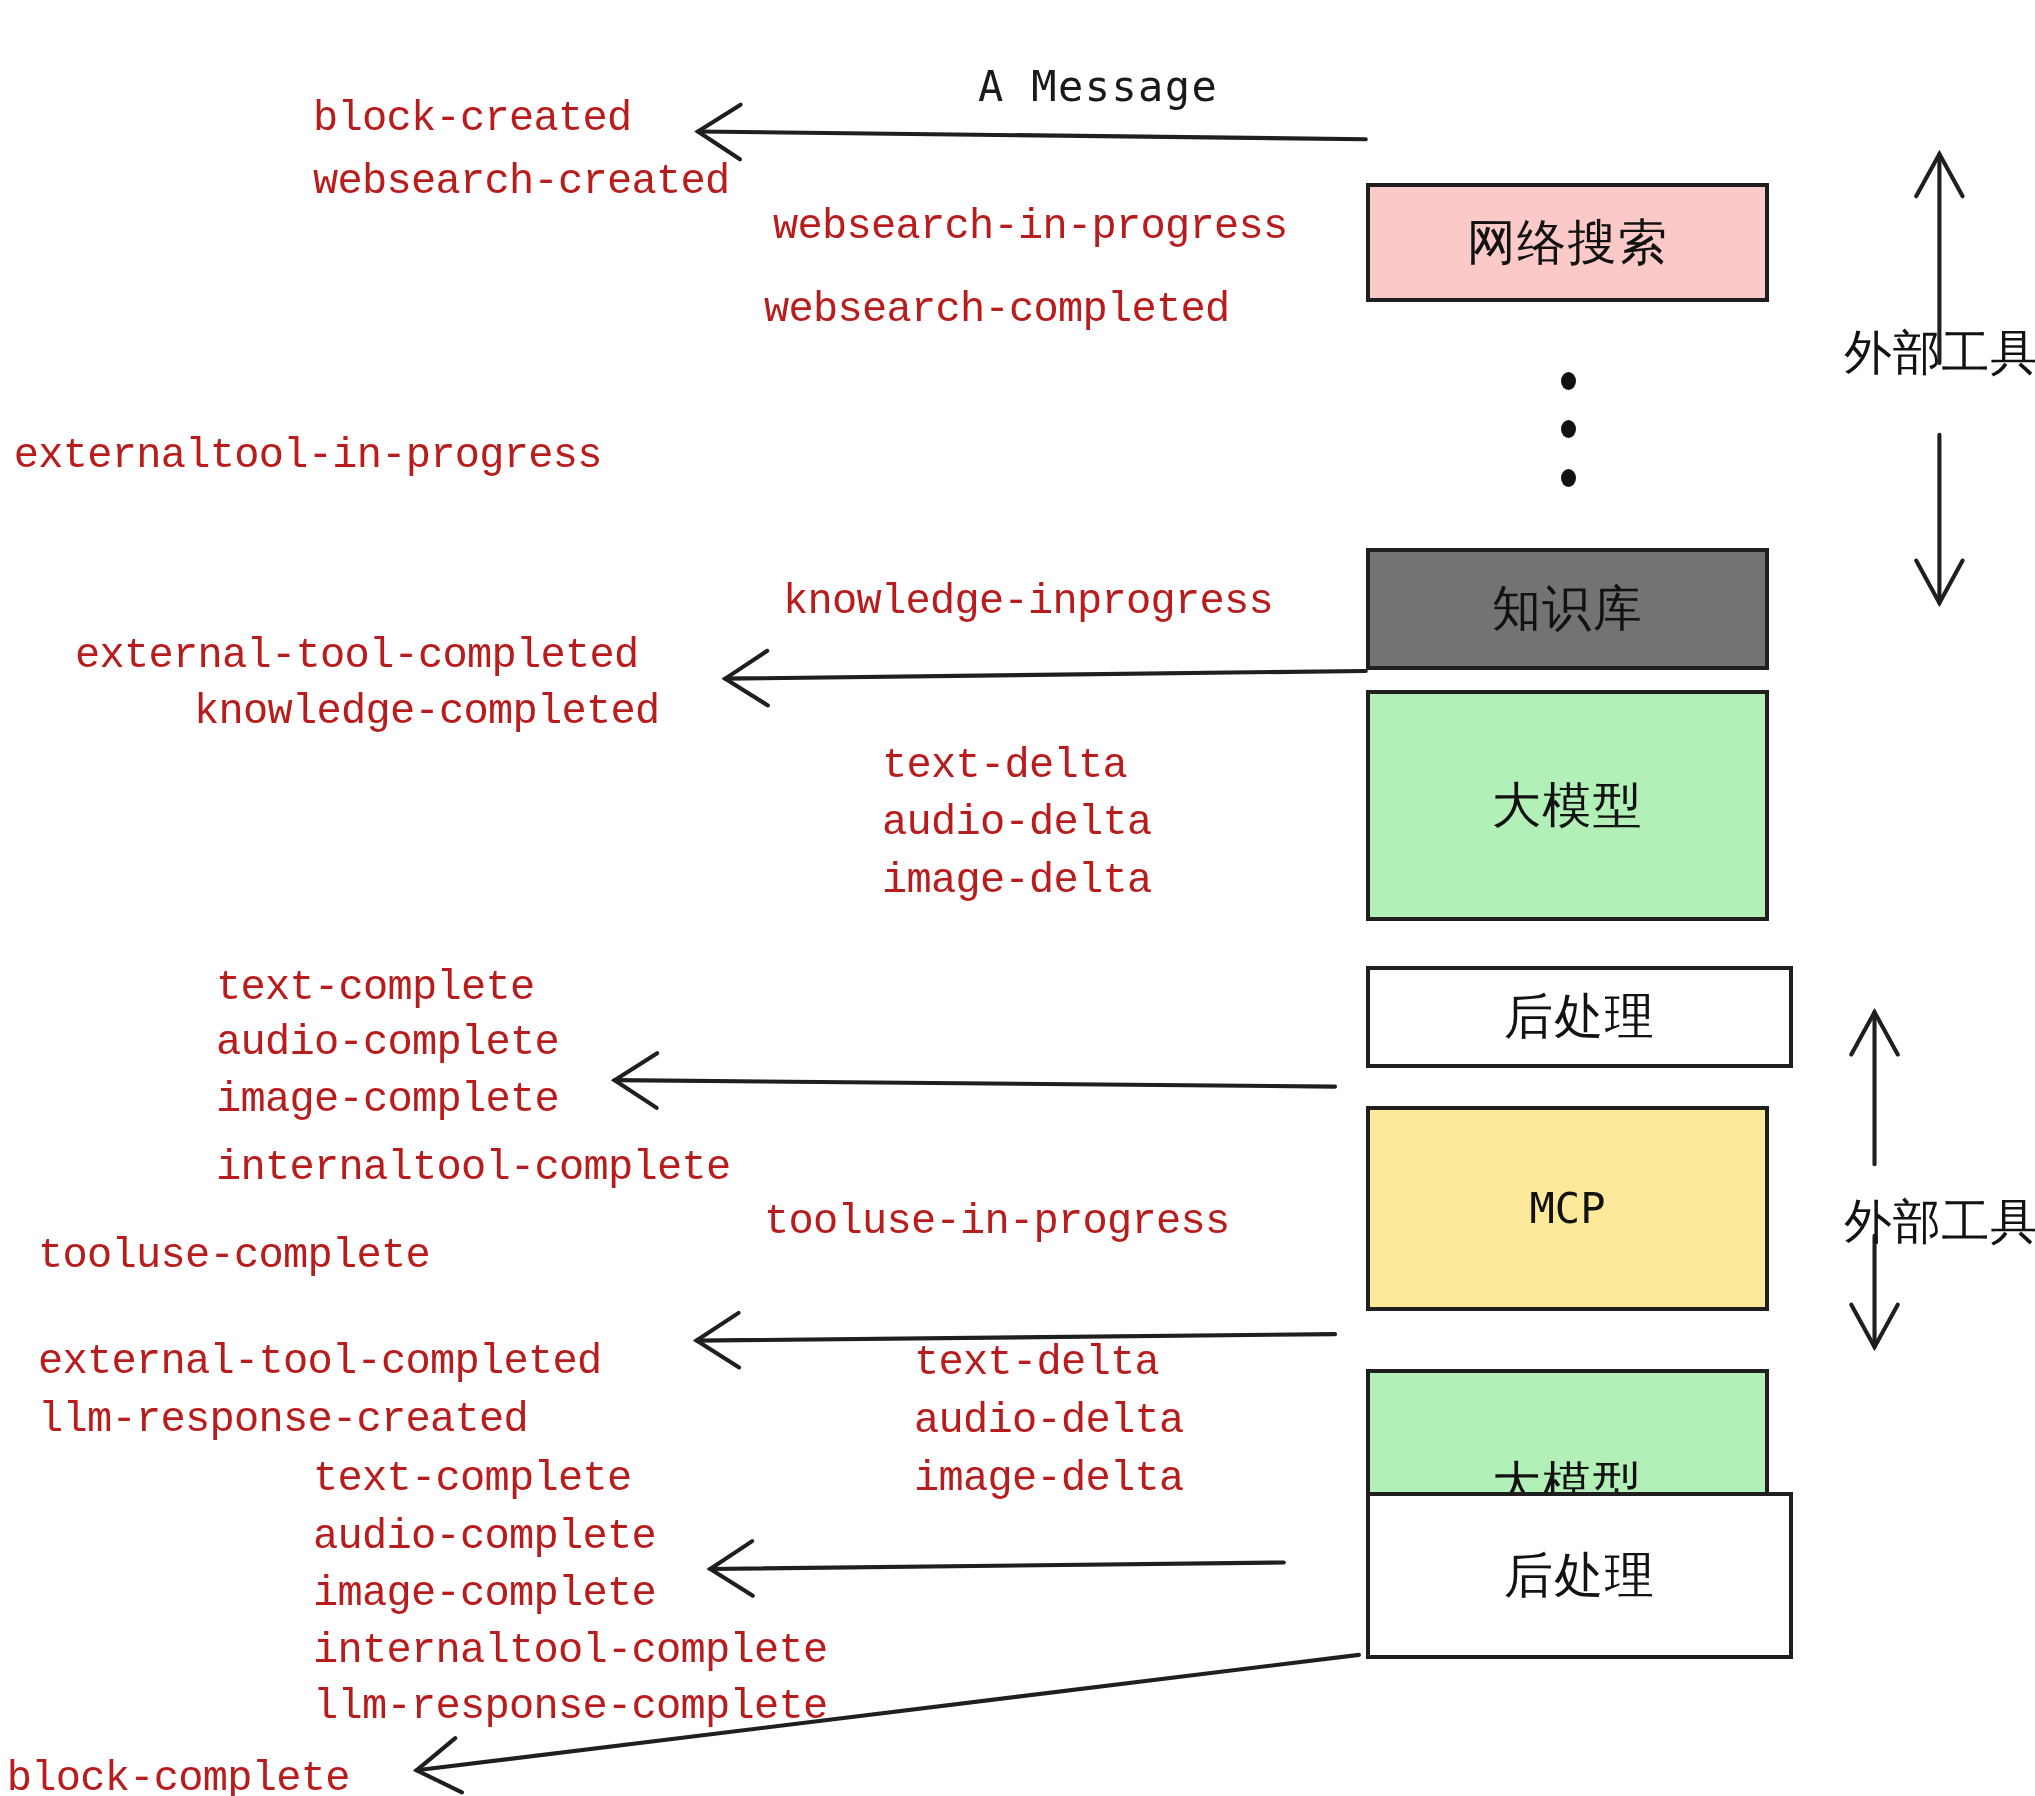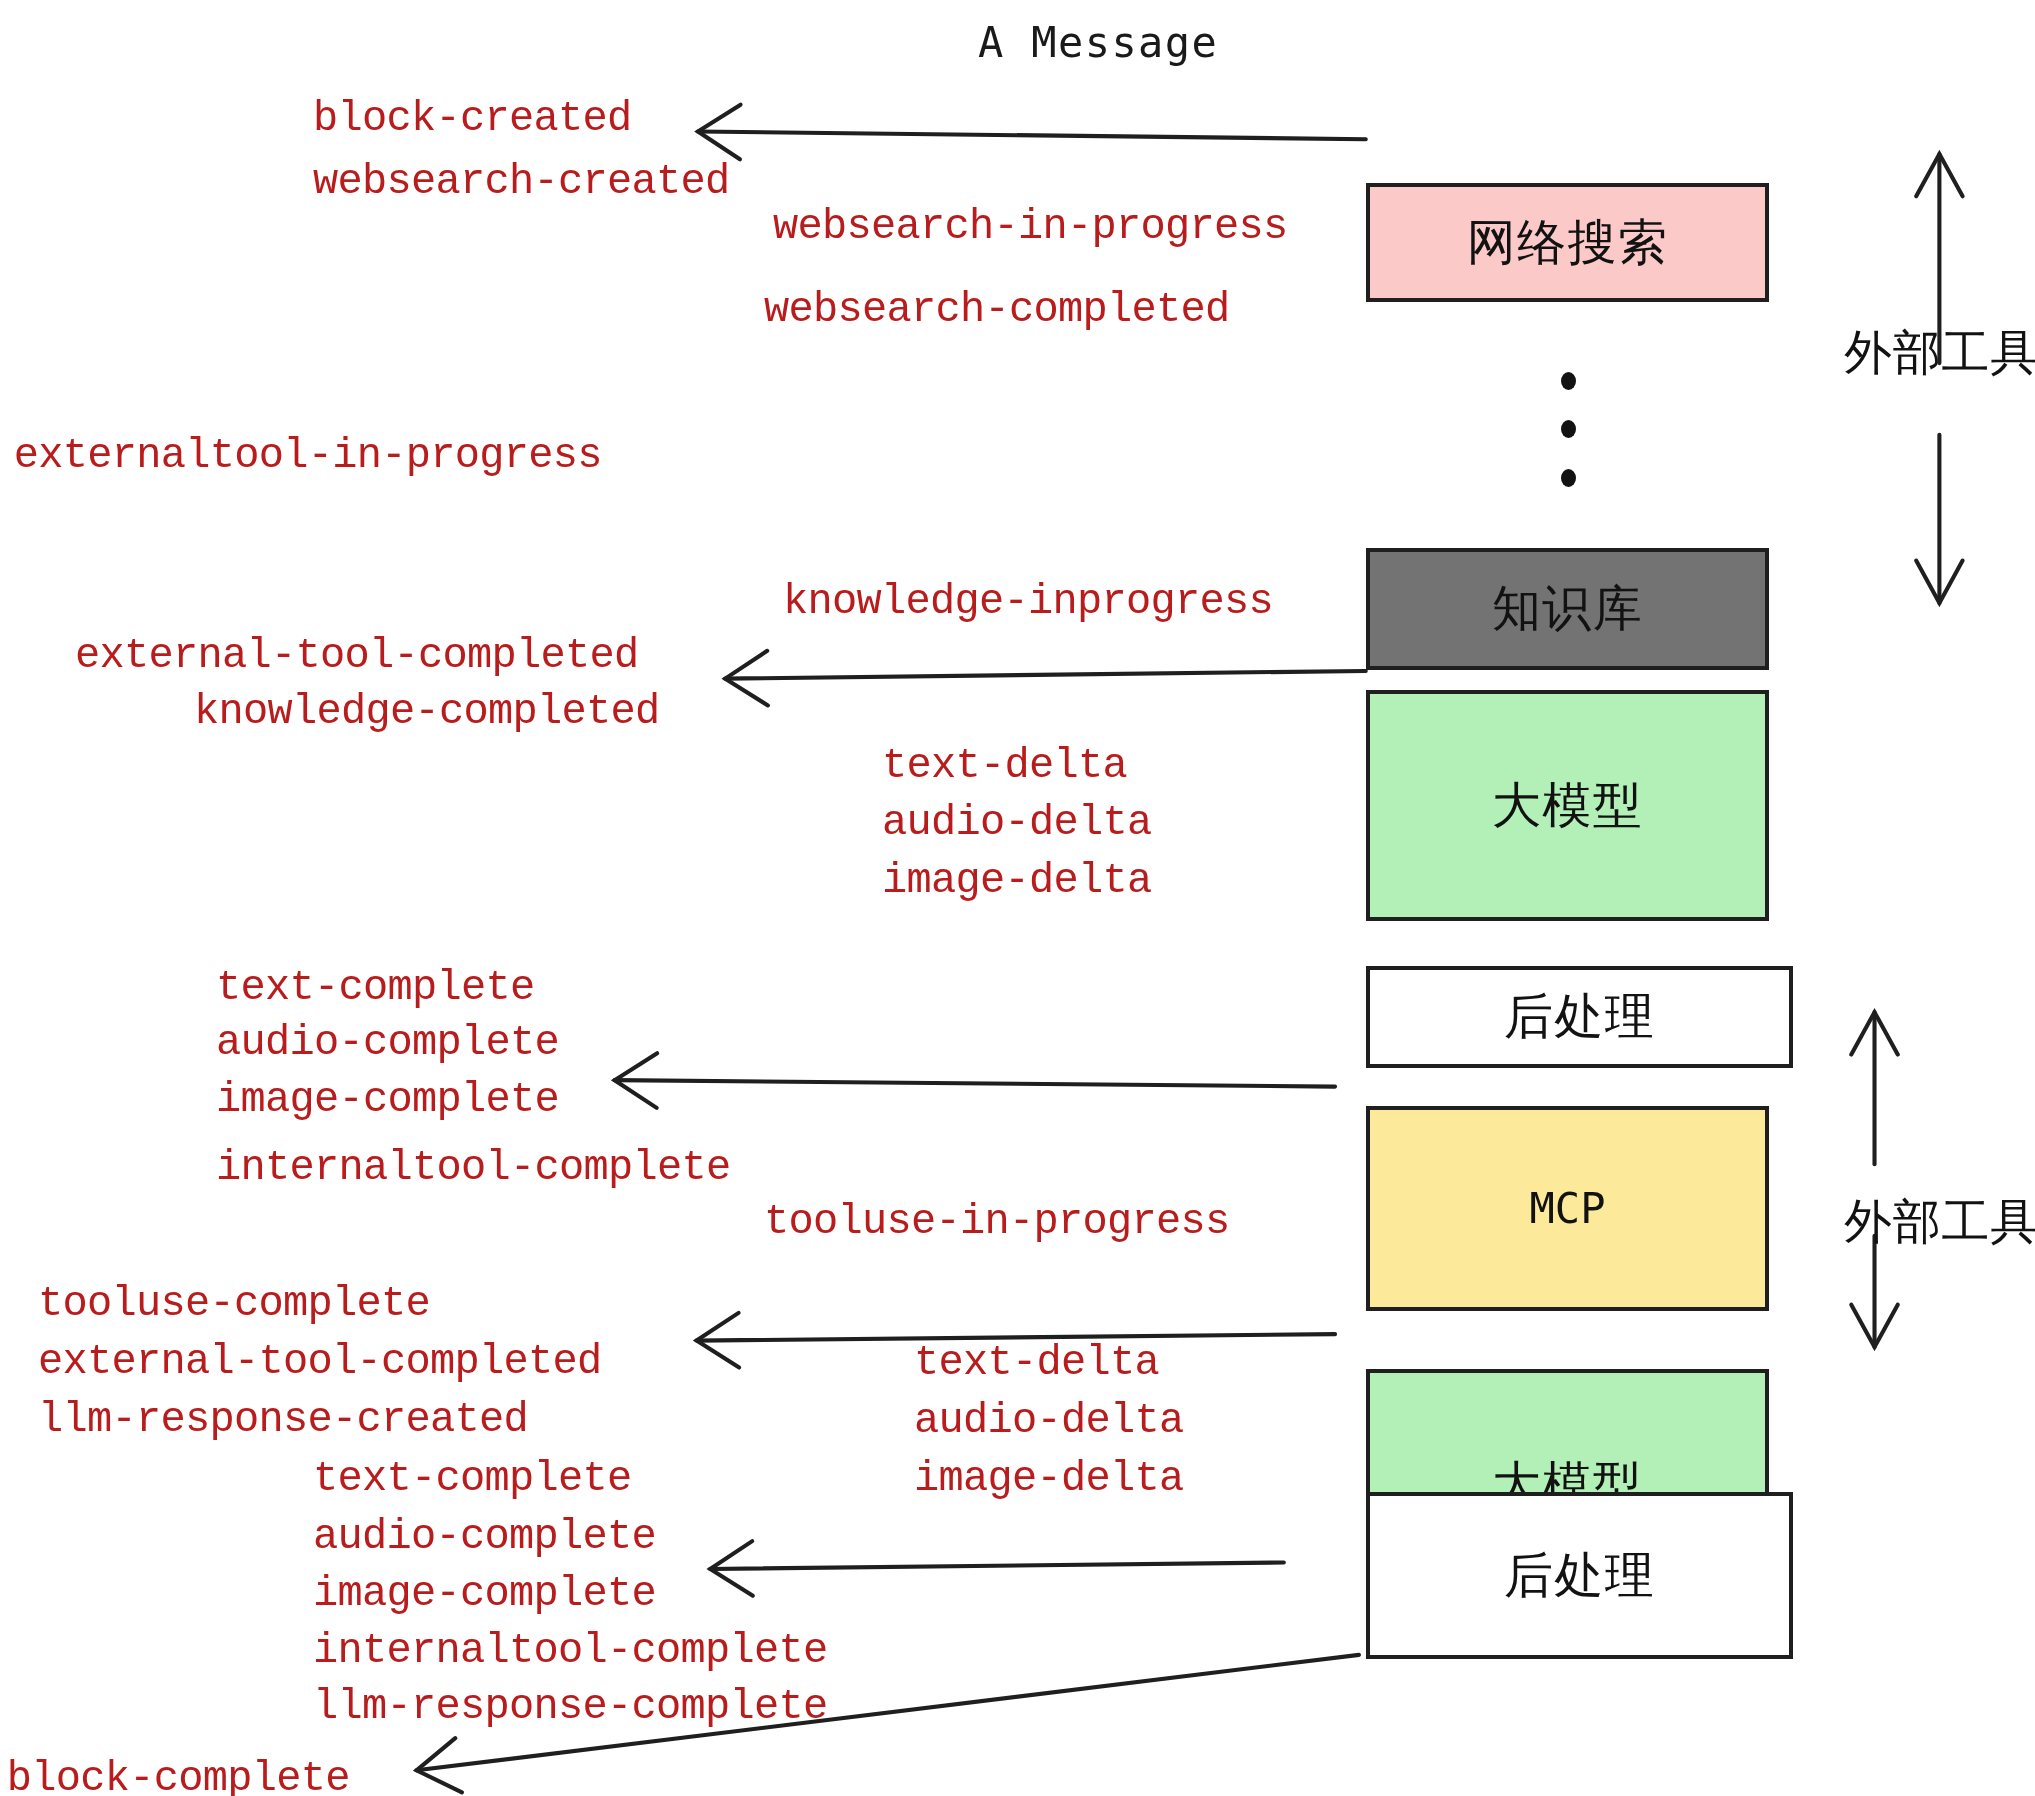--- a/index.html
+++ b/index.html
@@ -5,21 +5,21 @@
   html,body{margin:0;padding:0;background:#ffffff;}
   body{width:2035px;height:1796px;overflow:hidden;
        font-family:"DejaVu Sans Mono","Liberation Mono",monospace;}
   #stage{position:relative;width:2035px;height:1796px;background:#fff;}
   svg.layer{position:absolute;left:0;top:0;width:2035px;height:1796px;overflow:visible;}
   .evt{position:absolute;white-space:pre;color:#b91c1c;
        font-family:Liberation Mono, monospace;
        font-size:42px;line-height:1;letter-spacing:-0.7px;}
   .title{position:absolute;white-space:pre;color:#1a1a1a;
        font-family:"DejaVu Sans Mono","Liberation Mono",monospace;
-       font-size:42px;line-height:1;letter-spacing:1.4px;}
+       font-size:42px;line-height:1;letter-spacing:1.4px;margin-top:44px;}
   .box{position:absolute;box-sizing:border-box;border:4.8px solid #1f1f1f;
        display:flex;align-items:center;justify-content:center;}
   .box span{font-family:"DejaVu Sans","Liberation Sans",sans-serif;
        font-size:49px;color:#121212;letter-spacing:1.4px;}
   .box span.mono{font-family:"DejaVu Sans Mono","Liberation Mono",monospace;
        font-size:42px;letter-spacing:0;}
   .sidelabel{position:absolute;white-space:nowrap;color:#121212;
        font-family:"DejaVu Sans","Liberation Sans",sans-serif;
        font-size:48px;letter-spacing:0.7px;}
   .dot{position:absolute;width:15px;height:18px;border-radius:50%;background:#121212;}
@@ -114,21 +114,21 @@
       <div class="evt" style="left: 75px; top: 635px;">external-tool-completed</div>
       <div class="evt" style="left: 194px; top: 691px;">knowledge-completed</div>
       <div class="evt" style="left: 882px; top: 745px;">text-delta</div>
       <div class="evt" style="left: 882px; top: 802px;">audio-delta</div>
       <div class="evt" style="left: 882px; top: 860px;">image-delta</div>
       <div class="evt" style="left: 216px; top: 967px;">text-complete</div>
       <div class="evt" style="left: 216px; top: 1022px;">audio-complete</div>
       <div class="evt" style="left: 216px; top: 1079px;">image-complete</div>
       <div class="evt" style="left: 216px; top: 1147px;">internaltool-complete</div>
       <div class="evt" style="left: 764px; top: 1201px;">tooluse-in-progress</div>
-      <div class="evt" style="left: 38px; top: 1283px;">tooluse-complete</div>
+      <div class="evt" style="left: 38px; top: 1235px;">tooluse-complete</div>
       <div class="evt" style="left: 38px; top: 1341px;">external-tool-completed</div>
       <div class="evt" style="left: 38px; top: 1399px;">llm-response-created</div>
       <div class="evt" style="left: 914px; top: 1342px;">text-delta</div>
       <div class="evt" style="left: 914px; top: 1400px;">audio-delta</div>
       <div class="evt" style="left: 914px; top: 1458px;">image-delta</div>
       <div class="evt" style="left: 313px; top: 1458px;">text-complete</div>
       <div class="evt" style="left: 313px; top: 1516px;">audio-complete</div>
       <div class="evt" style="left: 313px; top: 1573px;">image-complete</div>
       <div class="evt" style="left: 313px; top: 1630px;">internaltool-complete</div>
       <div class="evt" style="left: 313px; top: 1686px;">llm-response-complete</div>

